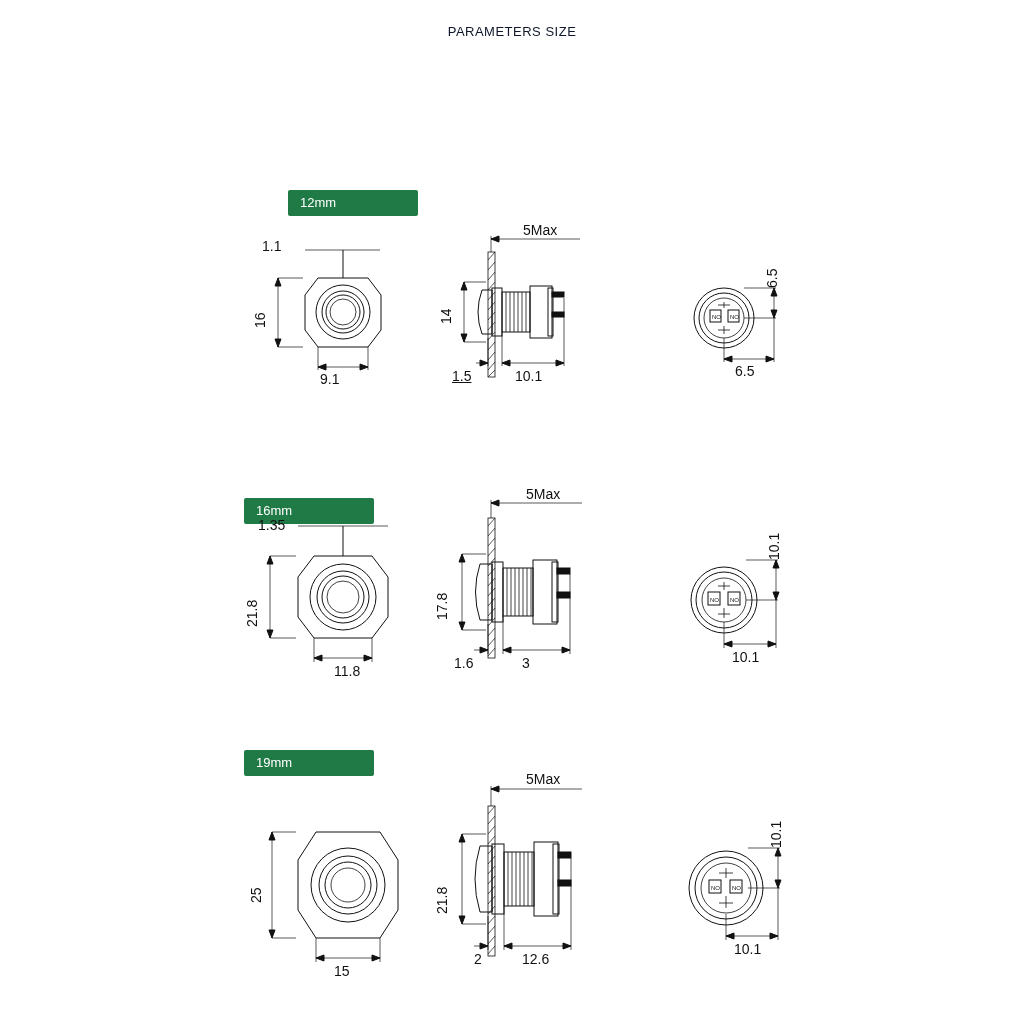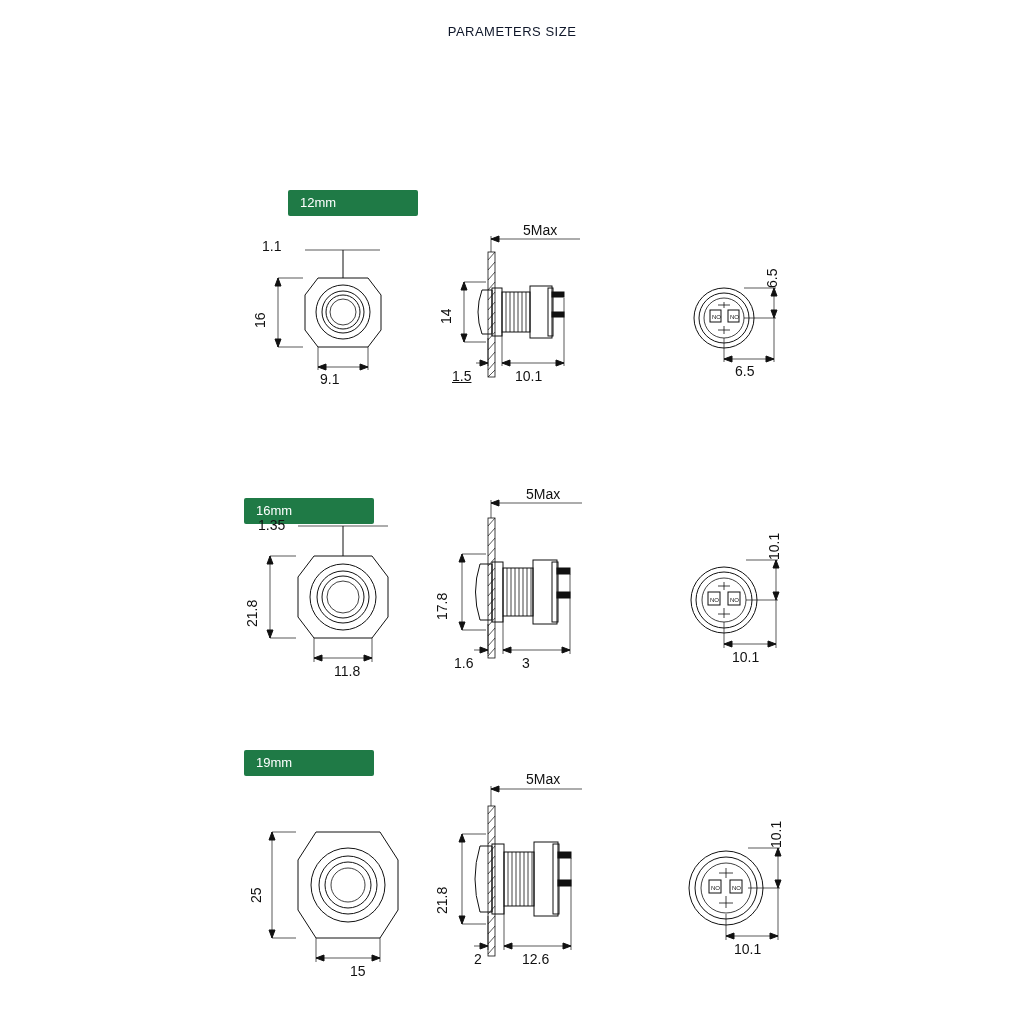--- a/index.html
+++ b/index.html
@@ -349,21 +349,21 @@
       <polygon class="fillk" points="42,42 39,50 45,50"></polygon>
       <polygon class="fillk" points="42,148 39,140 45,140"></polygon>
 
       <line class="ln-dim" x1="86" y1="148" x2="86" y2="172"></line>
       <line class="ln-dim" x1="150" y1="148" x2="150" y2="172"></line>
       <line class="ln-dim" x1="86" y1="168" x2="150" y2="168"></line>
       <polygon class="fillk" points="86,168 94,165 94,171"></polygon>
       <polygon class="fillk" points="150,168 142,165 142,171"></polygon>
     </svg>
     <div class="dim vert" style="left:18px; top:113px;">25</div>
-    <div class="dim" style="left:120px; top:173px;">15</div>
+    <div class="dim" style="left:104px; top:173px;">15</div>
   </div>
 
   <div class="view" style="left:430px; top:26px;">
     <svg width="210" height="190" viewBox="0 0 210 190">
       <rect class="ln-thin" x="58" y="30" width="7" height="150" fill="#ffffff"></rect>
       <g class="hatch">
         <line x1="58" y1="38" x2="65" y2="30"></line>
         <line x1="58" y1="48" x2="65" y2="40"></line>
         <line x1="58" y1="58" x2="65" y2="50"></line>
         <line x1="58" y1="68" x2="65" y2="60"></line>

